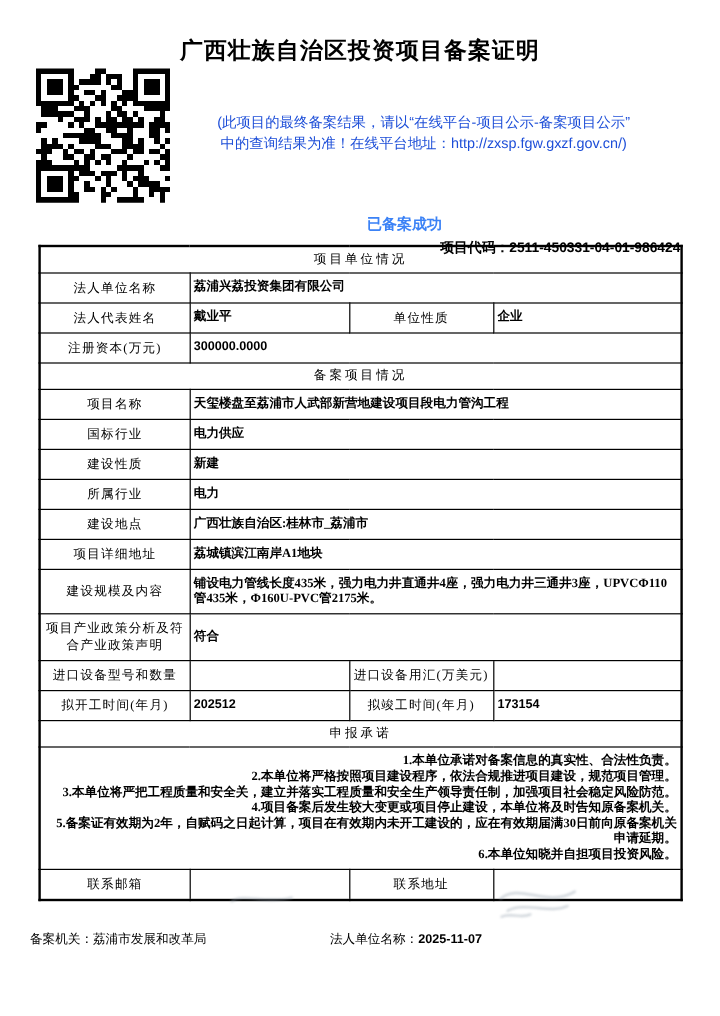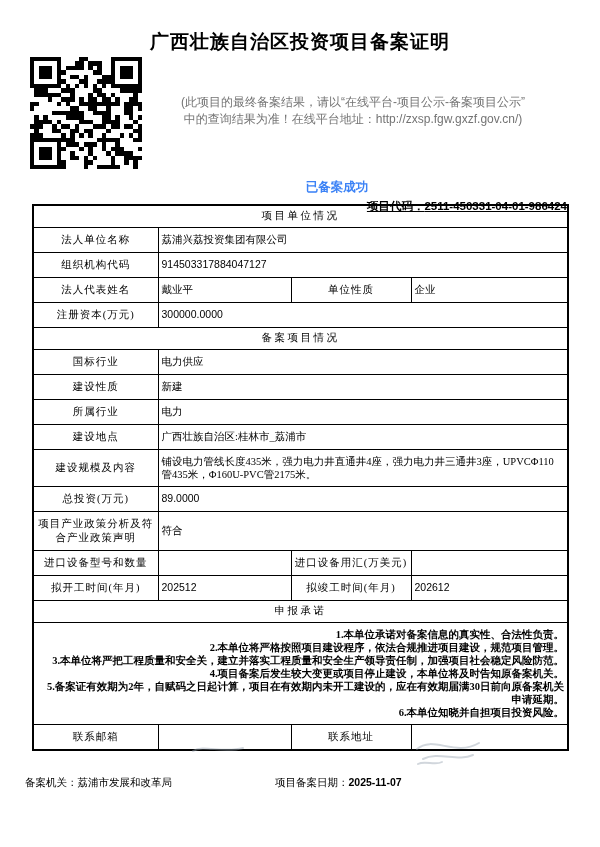--- a/index.html
+++ b/index.html
@@ -6,35 +6,35 @@
   .page{position:relative;width:600px;height:847px;background:#fff;color:#000;
         font-family:"Liberation Serif",serif;overflow:hidden;}
 
   .title{position:absolute;top:29px;left:0;width:100%;text-align:center;
          font-family:"Liberation Sans",sans-serif;font-weight:bold;font-size:19px;letter-spacing:1px;}
 
   .qr{position:absolute;left:30px;top:57px;width:112px;height:112px;}
   .qr svg{display:block;width:112px;height:112px;}
 
   .note{position:absolute;left:138px;top:94px;width:430px;text-align:center;
-        font-family:"Liberation Sans",sans-serif;font-size:12px;line-height:16.5px;color:#737373;}
+        font-family:"Liberation Sans",sans-serif;font-size:12px;line-height:16.5px;color:#1d4ed8;}
 
   .status{position:absolute;top:179px;left:0;width:100%;text-align:center;
           font-family:"Liberation Sans",sans-serif;font-size:12.5px;font-weight:bold;}
 
   .codeline{position:absolute;top:199px;right:33px;
-            font-family:"Liberation Sans",sans-serif;font-size:11.5px;font-weight:bold;text-decoration:underline;}
+            font-family:"Liberation Sans",sans-serif;font-size:11.5px;font-weight:bold;}
 
   table.cert{position:absolute;left:32px;top:204px;width:535px;border-collapse:collapse;
              table-layout:fixed;font-size:10.5px;}
   table.cert{border:2px solid #000;}
   table.cert td{border:1px solid #000;vertical-align:middle;padding:5px 3px;overflow:hidden;}
   tr.sec td{text-align:center;letter-spacing:2.5px;padding:2px;}
   td.lbl{text-align:center;letter-spacing:1px;padding:1px 2px;}
-  td.val{font-weight:normal;text-align:left;padding:1px 5px;word-break:break-all;line-height:13px;}
+  td.val{font-weight:bold;text-align:left;padding:1px 5px;word-break:break-all;line-height:13px;}
   td.num{font-family:"Liberation Sans",sans-serif;}
   td.decl{text-align:left;padding:3px 7px;font-weight:bold;}
   td.decl div{line-height:13px;text-align:right;}
 
   .r22{height:22px}.r24{height:24px}.r20{height:20px}
   .r34{height:34px}.r30{height:30px}.r82{height:82px}
 
   .footer{position:absolute;left:25px;top:776px;width:545px;font-size:10.5px;}
   .footer .f-auth{position:absolute;left:0;top:0;}
   .footer .f-date{position:absolute;left:250px;top:0;}
@@ -400,41 +400,41 @@
     <tbody>
         <tr class="sec r22">
       <td colspan="4">项目单位情况</td>
         </tr>
 
     <tr class="r24">
       <td class="lbl">法人单位名称</td>
       <td colspan="3" class="val">荔浦兴荔投资集团有限公司</td>
         </tr>
 
-    <tr class="r24">
-      <td class="lbl">组织机构代码</td>
-      <td colspan="3" class="val num">914503317884047127</td>
-        </tr>
 
     <tr class="r24">
       <td class="lbl">法人代表姓名</td>
       <td class="val">戴业平</td>
       <td class="lbl">单位性质</td>
       <td class="val">企业</td>
         </tr>
 
     <tr class="r24">
       <td class="lbl">注册资本(万元)</td>
       <td colspan="3" class="val num">300000.0000</td>
         </tr>
 
     <tr class="sec r22">
       <td colspan="4">备案项目情况</td>
         </tr>
 
+    <tr class="r22">
+      <td class="lbl">项目名称</td>
+      <td colspan="3" class="val">天玺楼盘至荔浦市人武部新营地建设项目段电力管沟工程</td>
+        </tr>
 
     <tr class="r22">
       <td class="lbl">国标行业</td>
       <td colspan="3" class="val">电力供应</td>
         </tr>
 
     <tr class="r22">
       <td class="lbl">建设性质</td>
       <td colspan="3" class="val">新建</td>
         </tr>
@@ -442,48 +442,48 @@
     <tr class="r22">
       <td class="lbl">所属行业</td>
       <td colspan="3" class="val">电力</td>
         </tr>
 
     <tr class="r22">
       <td class="lbl">建设地点</td>
       <td colspan="3" class="val">广西壮族自治区:桂林市_荔浦市</td>
         </tr>
 
+    <tr class="r22">
+      <td class="lbl">项目详细地址</td>
+      <td colspan="3" class="val">荔城镇滨江南岸A1地块</td>
+        </tr>
 
     <tr class="r34">
       <td class="lbl">建设规模及内容</td>
       <td colspan="3" class="val">铺设电力管线长度435米，强力电力井直通井4座，强力电力井三通井3座，UPVCΦ110管435米，Φ160U-PVC管2175米。</td>
         </tr>
 
-    <tr class="r22">
-      <td class="lbl">总投资(万元)</td>
-      <td colspan="3" class="val num">89.0000</td>
-        </tr>
 
     <tr class="r30">
       <td class="lbl">项目产业政策分析及符合产业政策声明</td>
       <td colspan="3" class="val">符合</td>
         </tr>
 
     <tr class="r20">
       <td class="lbl">进口设备型号和数量</td>
       <td class="val"></td>
       <td class="lbl">进口设备用汇(万美元)</td>
       <td class="val"></td>
         </tr>
 
     <tr class="r22">
       <td class="lbl">拟开工时间(年月)</td>
       <td class="val num">202512</td>
       <td class="lbl">拟竣工时间(年月)</td>
-      <td class="val num">202612</td>
+      <td class="val num">173154</td>
         </tr>
 
     <tr class="sec r22">
       <td colspan="4">申报承诺</td>
         </tr>
 
     <tr class="r82">
       <td colspan="4" class="decl">
         <div>1.本单位承诺对备案信息的真实性、合法性负责。</div>
         <div>2.本单位将严格按照项目建设程序，依法合规推进项目建设，规范项目管理。</div>
@@ -513,17 +513,17 @@
   </svg>
   <svg class="smudge" style="left:415px;top:757px;" width="30" height="12" viewBox="0 0 30 12">
     <path d="M3,7 C10,3 20,9 27,5"></path>
   </svg>
 
   <div class="footer">
     <span class="f-auth">
       <span>备案机关：</span><span>荔浦市发展和改革局</span>
     </span>
     <span class="f-date">
-      <span>项目备案日期：</span><span class="num">2025-11-07</span>
+      <span>法人单位名称：</span><span class="num">2025-11-07</span>
     </span>
   </div>
 
 </div>
 
 </body></html>

